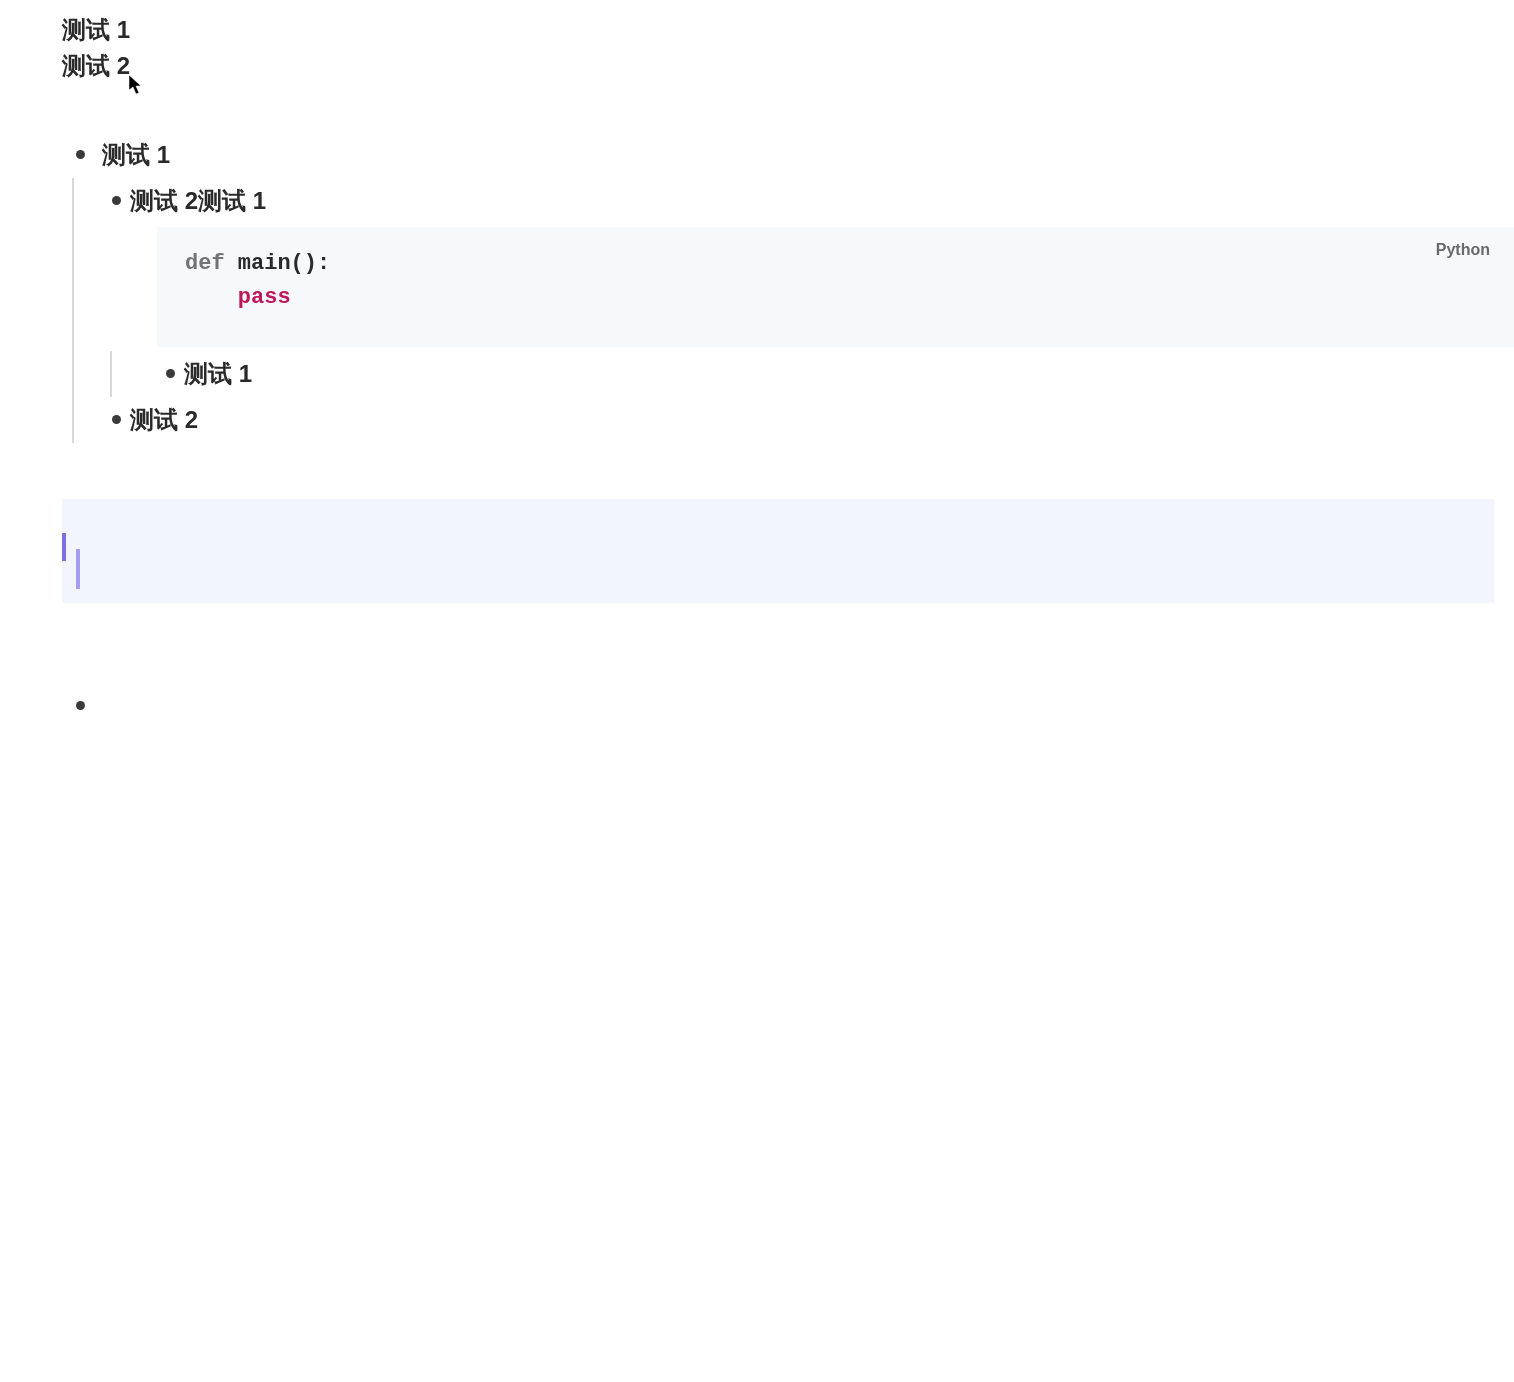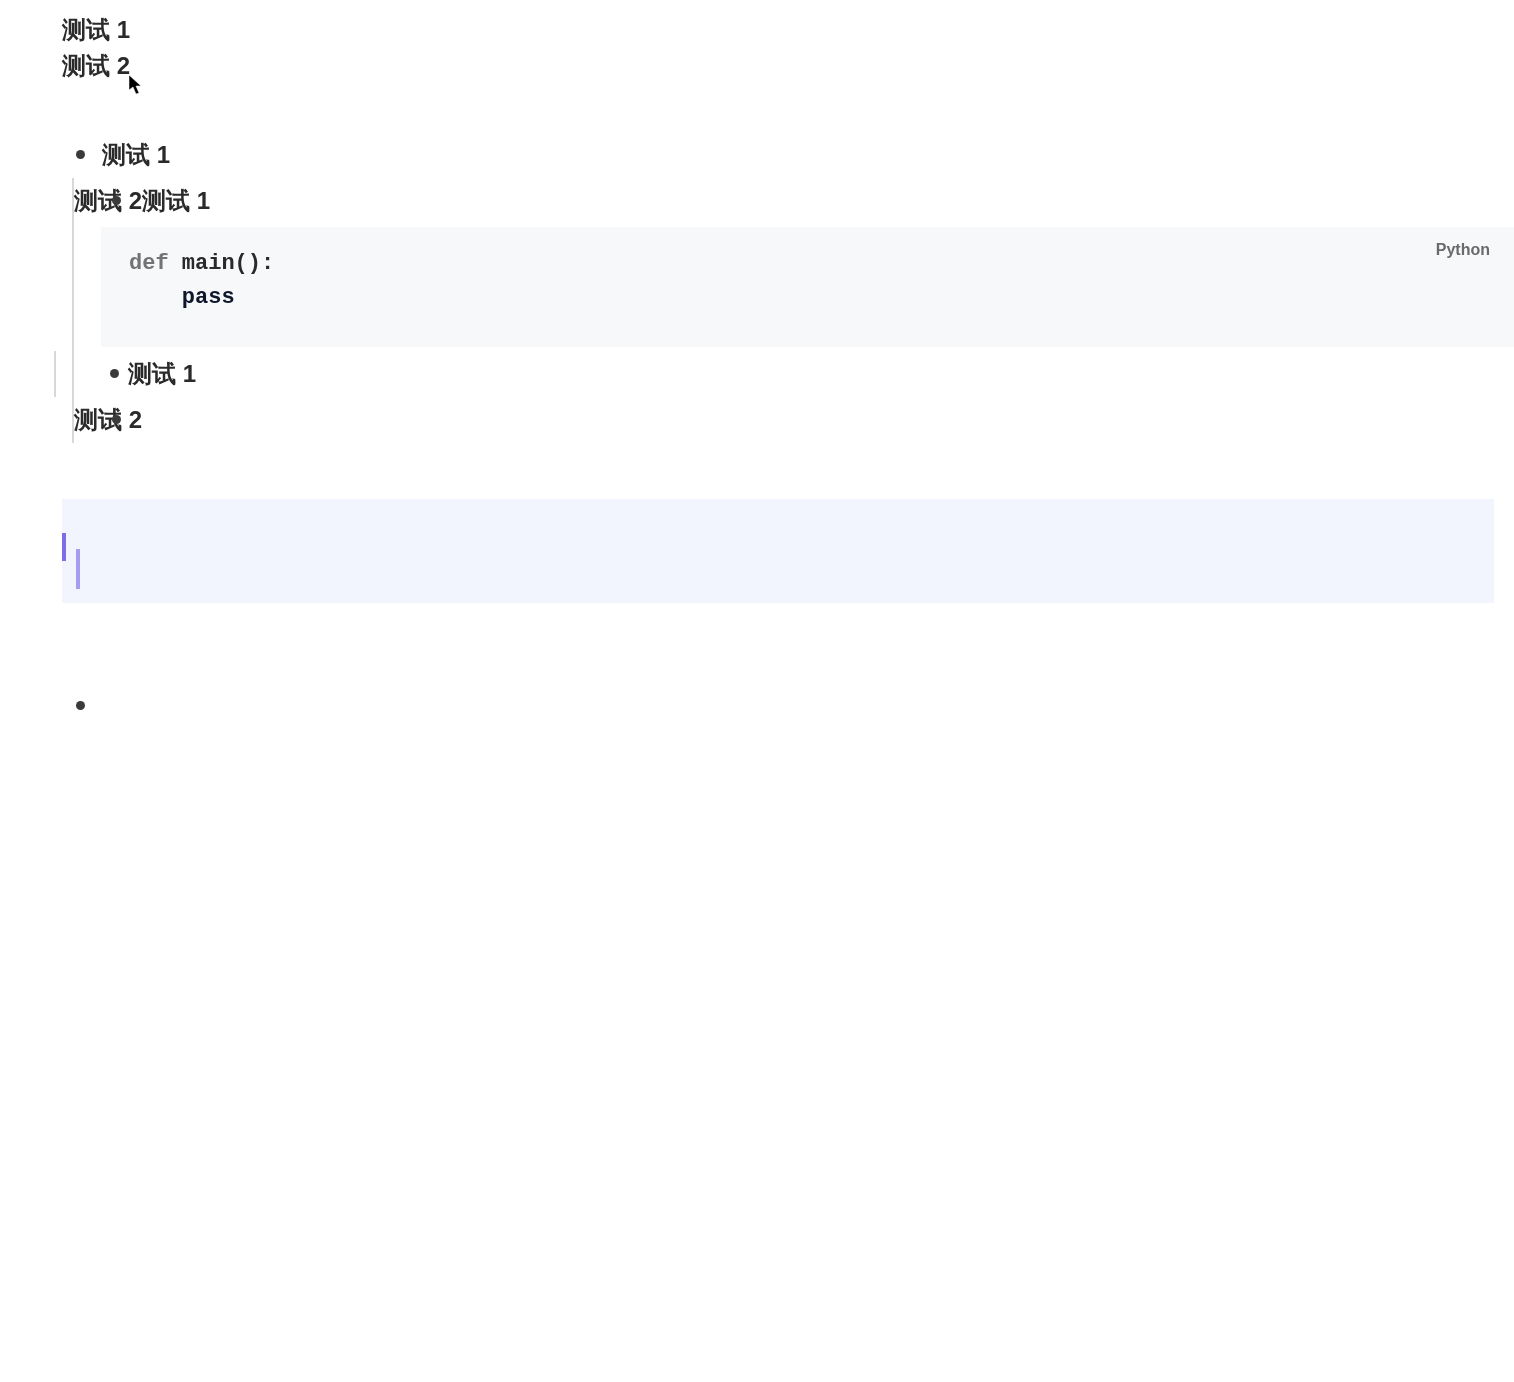--- a/index.html
+++ b/index.html
@@ -57,20 +57,21 @@
       list-style: none;
       position: relative;
       margin-left: 0px;
       border-left: 2px solid #d8d8d8;
       margin-top: 0px;
       margin-left: -30px;
       padding-left: 0px;
     }
     .inner-list > li {
       position: relative;
+      padding-left: 56px;
       line-height: 1.9;
     }
     .inner-list > li > .bullet-dot {
       left: 38px;
     }
     .inner-inner-list {
       list-style: none;
       position: relative;
       border-left: 2px solid #d8d8d8;
       margin-left: -20px;
@@ -100,21 +101,21 @@
       font-size: 16px;
       color: #6a6a6a;
     }
     pre {
       font-family: "SFMono-Regular", Consolas, "Liberation Mono", Menlo, monospace;
       font-size: 22px;
       line-height: 1.55;
       white-space: pre;
     }
     .kw-def { color: #737373; }
-    .kw-pass { color: #0f172a; }
+    .kw-pass { color: #be185d; }
     .fn-name { color: #2a2a2a; }
 
     .blockquote-wrap {
       margin-top: 56px;
       margin-left: 0;
       background: #f2f5fd;
       min-height: 104px;
       position: relative;
       padding: 14px 0 14px 0;
     }

